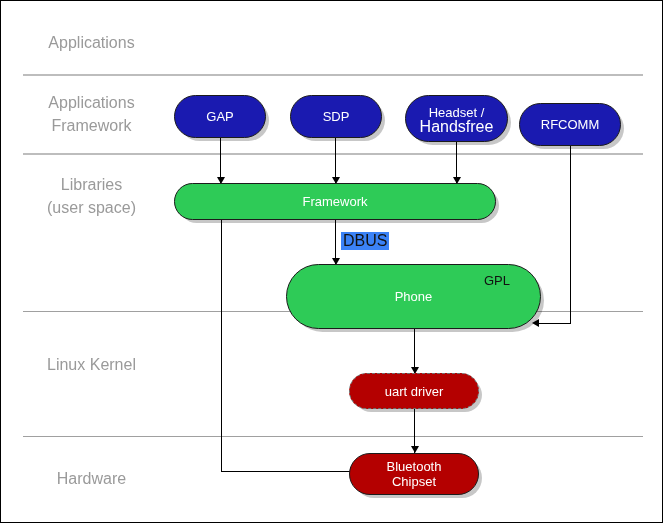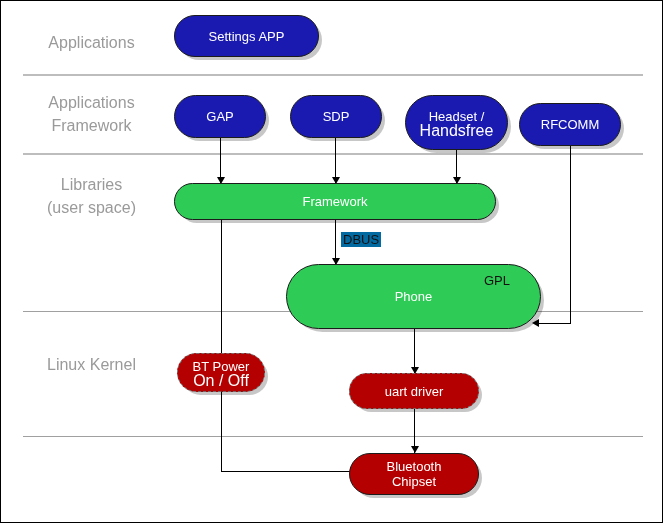--- a/index.html
+++ b/index.html
@@ -96,23 +96,23 @@
   }
   .arrow.left {
     border-top: 4px solid transparent;
     border-bottom: 4px solid transparent;
     border-right: 7px solid #000000;
   }
 
   .edge-label {
     position: absolute;
     color: #111111;
-    font-size: 13px;
+    font-size: 16px;
     z-index: 5;
-    background: #0369a1;
+    background: #3b82f6;
     padding: 0 2px;
   }
 </style>
 </head>
 <body>
 
 <div id="canvas">
 
   <div class="divider" style="left:22px; top:73px; width:620px;"></div>
   <div class="divider" style="left:22px; top:152px; width:620px;"></div>
@@ -122,20 +122,21 @@
   <div class="band-label" style="left:8px; top:30px; width:165px;">Applications</div>
 
   <div class="band-label" style="left:8px; top:90px; width:165px;">Applications
 Framework</div>
 
   <div class="band-label" style="left:8px; top:172px; width:165px;">Libraries
 (user space)</div>
 
   <div class="band-label" style="left:8px; top:352px; width:165px;">Linux Kernel</div>
 
+  <div class="band-label" style="left:8px; top:466px; width:165px;">Hardware</div>
 
   <div class="conn v" style="left:219px; top:137px; height:45px;"></div>
   <div class="arrow down" style="left:216px; top:176px;"></div>
 
   <div class="conn v" style="left:334px; top:137px; height:45px;"></div>
   <div class="arrow down" style="left:331px; top:176px;"></div>
 
   <div class="conn v" style="left:455px; top:137px; height:45px;"></div>
   <div class="arrow down" style="left:452px; top:176px;"></div>
 
@@ -150,55 +151,48 @@
   <div class="conn v" style="left:220px; top:219px; height:252px;"></div>
   <div class="conn h" style="left:220px; top:470px; width:132px;"></div>
   <div class="arrow right" style="left:349px; top:466px;"></div>
 
   <div class="conn v" style="left:413px; top:328px; height:44px;"></div>
   <div class="arrow down" style="left:410px; top:366px;"></div>
 
   <div class="conn v" style="left:413px; top:408px; height:44px;"></div>
   <div class="arrow down" style="left:410px; top:445px;"></div>
 
-  <div class="node blue" style="left:173px; top:14px; width:145px; height:42px;">
-    <span>Settings APP</span>
-  </div>
 
 
   <div class="node blue" style="left:289px; top:94px; width:92px; height:43px;">
     <span>SDP</span>
   </div>
 
   <div class="node blue" style="left:173px; top:94px; width:92px; height:43px;">
     <span>GAP</span>
   </div>
 
-  <div class="node blue" style="left:404px; top:94px; width:103px; height:55px;text-align:center;">
+  <div class="node blue" style="left:404px; top:94px; width:103px; height:47px;text-align:center;">
     <span>Headset /</span>
     <span class="sub">Handsfree</span>
   </div>
 
   <div class="node blue" style="left:518px; top:102px; width:102px; height:43px;">
     <span>RFCOMM</span>
   </div>
 
   <div class="node green" style="left:173px; top:182px; width:322px; height:37px;">
     <span>Framework</span>
   </div>
 
   <div class="node green" style="left:285px; top:263px; width:255px; height:65px;">
     <span>Phone</span>
   </div>
   <div class="node-badge" style="left:483px; top:272px;">GPL</div>
 
-  <div class="node red dashed" style="left:176px; top:352px; width:88px; height:39px;">
-    <span>BT Power</span>
-    <span class="sub">On / Off</span>
-  </div>
 
   <div class="node red dashed" style="left:348px; top:372px; width:130px; height:36px;">
     <span>uart driver</span>
   </div>
 
   <div class="node red" style="left:348px; top:452px; width:130px; height:42px;">
     <span>Bluetooth</span>
     <span>Chipset</span>
   </div>
 

